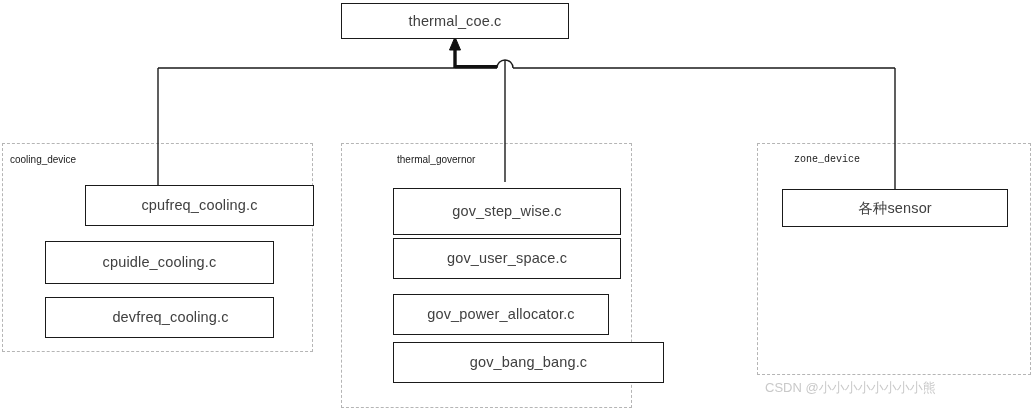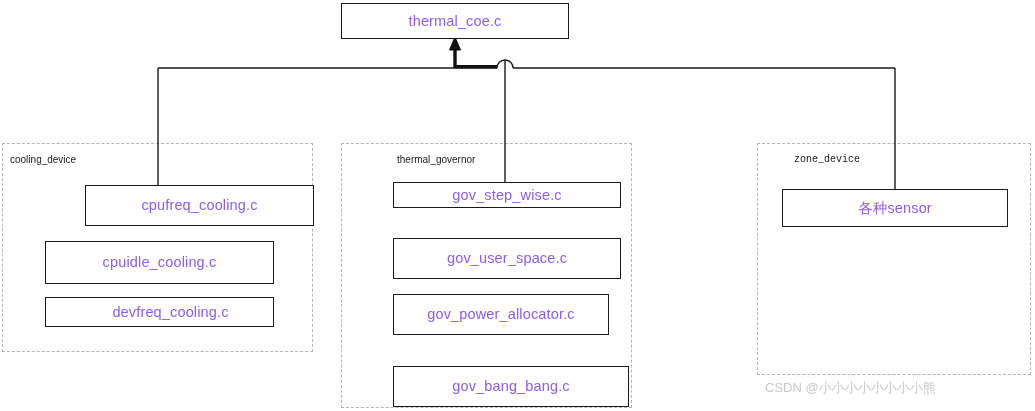--- a/index.html
+++ b/index.html
@@ -20,21 +20,21 @@
   }
   
   .node {
     position: absolute;
     box-sizing: border-box;
     border: 1px solid #1a1a1a;
     background: #ffffff;
     display: flex;
     align-items: center;
     justify-content: center;
-    color: #8b5cf6;
+    color: #404040;
     font-size: 14.5px;
     line-height: 1;
     letter-spacing: 0.15px;
     white-space: nowrap;
     z-index: 3;
   }
   
   .group {
     position: absolute;
     box-sizing: border-box;
@@ -95,29 +95,29 @@
     <path d="M 895 68 L 895 189" fill="none" stroke="#1a1a1a" stroke-width="1.4"></path>
   </svg>
 
   <div class="node" style="left:341px; top:3px; width:228px; height:36px;">thermal_coe.c</div>
 
   <div class="group" style="left:2px; top:143px; width:311px; height:209px;"></div>
   <div class="group-label" style="left:10px; top:155px;">cooling_device</div>
 
   <div class="node" style="left:45px; top:185px; width:229px; height:41px;margin-left:40px;">cpufreq_cooling.c</div>
   <div class="node" style="left:45px; top:241px; width:229px; height:43px;">cpuidle_cooling.c</div>
-  <div class="node" style="left:45px; top:297px; width:229px; height:30px;padding-left:22px;">devfreq_cooling.c</div>
+  <div class="node" style="left:45px; top:297px; width:229px; height:41px;padding-left:22px;">devfreq_cooling.c</div>
 
   <div class="group" style="left:341px; top:143px; width:291px; height:265px;"></div>
   <div class="group-label" style="left:349px; top:155px;margin-left:48px;">thermal_governor</div>
 
-  <div class="node" style="left:393px; top:182px; width:228px; height:26px;">gov_step_wise.c</div>
+  <div class="node" style="left:393px; top:188px; width:228px; height:47px;">gov_step_wise.c</div>
   <div class="node" style="left:393px; top:238px; width:228px; height:41px;">gov_user_space.c</div>
   <div class="node" style="left:393px; top:294px; width:216px; height:41px;text-align:right;">gov_power_allocator.c</div>
-  <div class="node" style="left:393px; top:342px; width:236px; height:41px;margin-top:24px;">gov_bang_bang.c</div>
+  <div class="node" style="left:393px; top:342px; width:271px; height:41px;">gov_bang_bang.c</div>
 
   <div class="group" style="left:757px; top:143px; width:274px; height:232px;"></div>
   <div class="group-label" style="left:794px; top:155px;font-family:Liberation Mono, monospace;">zone_device</div>
 
   <div class="node" style="left:782px; top:189px; width:226px; height:38px;">各种sensor</div>
 
   <div class="watermark" style="left:765px; top:381px;">CSDN @小小小小小小小小熊</div>
 
 </div>
 

